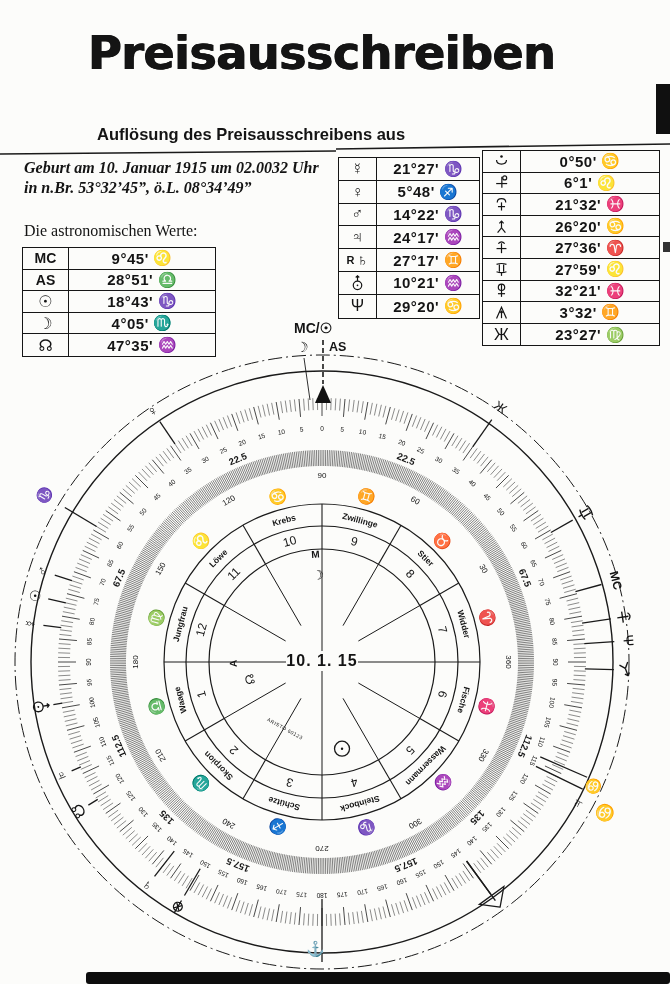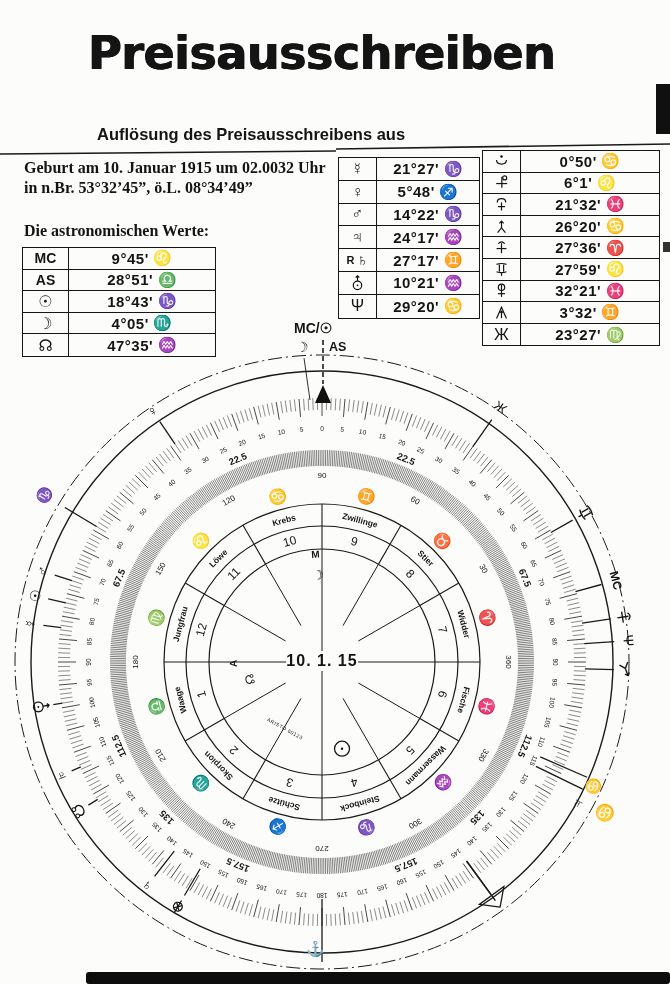--- a/index.html
+++ b/index.html
@@ -3,23 +3,23 @@
 <meta charset="utf-8">
 <style>
   html,body{margin:0;padding:0;background:#888;}
   .page{width:670px;height:984px;background:#fcfcfa;position:relative;overflow:hidden;
         font-family:"Liberation Sans",sans-serif;color:#141414;margin:0 auto;padding-left:48px;}
   .title{position:absolute;left:88px;top:26px;font-size:46px;font-weight:bold;
          letter-spacing:-0.5px;font-family:"DejaVu Sans",sans-serif;
          text-shadow:0.7px 0 0 currentColor,-0.4px 0 0 currentColor;}
   .subtitle{position:absolute;left:97px;top:101px;font-size:16.5px;font-weight:bold;line-height:1.3;margin-top:23px;}
   .birth{position:absolute;left:24px;top:158px;font-family:"Liberation Serif",serif;
-         font-size:16px;font-weight:600;line-height:1.26;}
+         font-size:16px;font-weight:600;line-height:1.26;font-style:italic;}
   .werte{position:absolute;left:24px;top:222px;font-family:"Liberation Serif",serif;
-         font-size:16px;font-weight:700;}
+         font-size:16px;font-weight:400;}
   .htable{position:absolute;border:1.7px solid #161616;background:transparent;box-sizing:border-box;}
   #table-main{left:22px;top:247px;width:194px;}
   #table-planets{left:338px;top:157px;width:142px;}
   #table-trans{left:482px;top:150px;width:178px;}
   .trow{display:flex;align-items:center;border-bottom:1.5px solid #161616;box-sizing:border-box;}
   .trow:last-child{border-bottom:none;}
   #table-main .trow{height:21.6px;}
   #table-planets .trow{height:22.8px;}
   #table-trans .trow{height:21.6px;}
   .tb{display:flex;align-items:center;justify-content:center;gap:1px;

